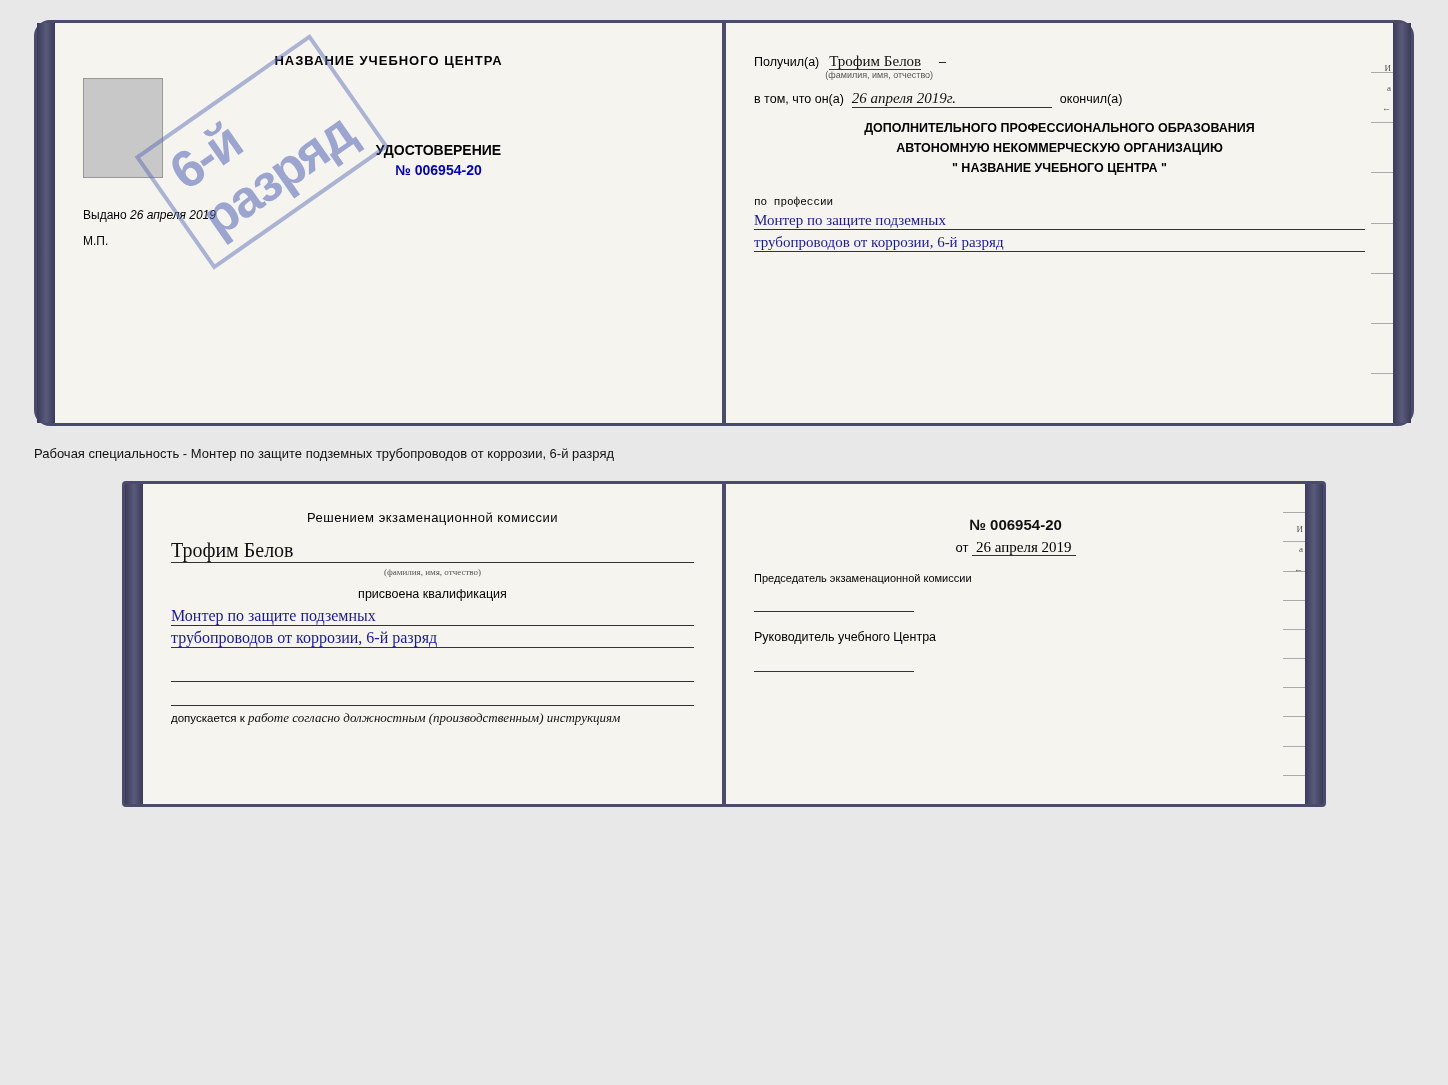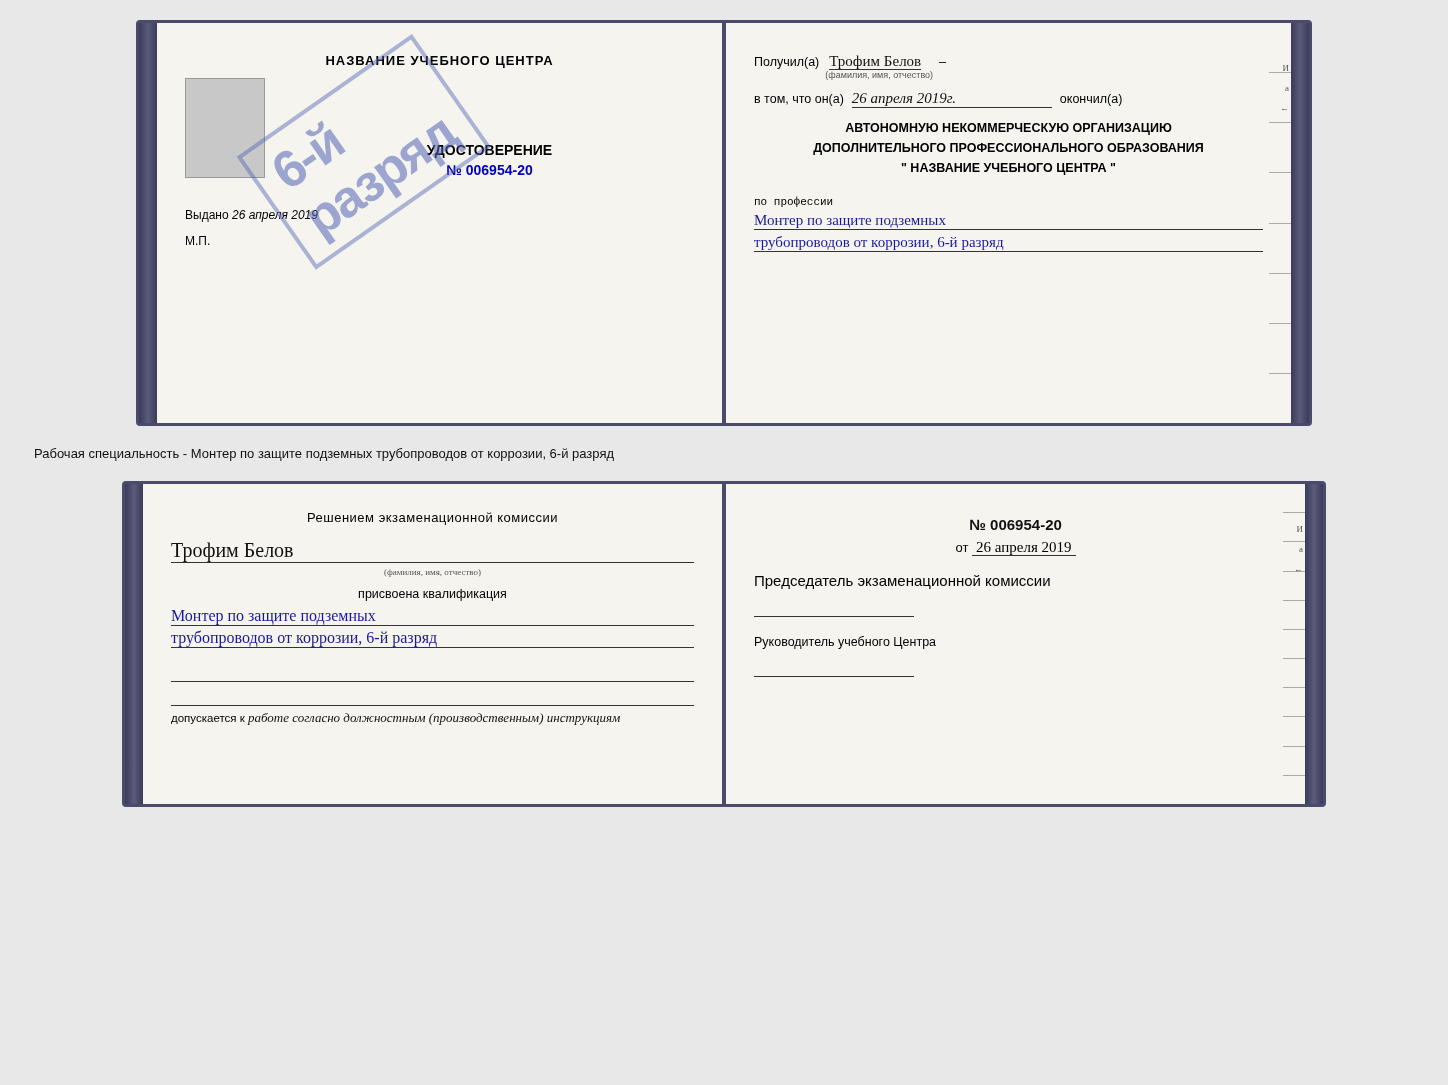--- a/index.html
+++ b/index.html
@@ -12,24 +12,24 @@
       flex-direction: column;
       align-items: center;
       padding: 20px;
       gap: 16px;
     }
 
     
     .certificate-wrapper {
       display: flex;
       gap: 0;
-      width: 1176px;
+      width: 1380px;
       background: #d0d0d0;
       border: 3px solid #4a4a6a;
-      border-radius: 4px;
+      border-radius: 16px;
       position: relative;
     }
 
     .cert-page {
       flex: 1;
       background: #f5f4ef;
       padding: 30px 28px;
       position: relative;
       overflow: hidden;
       min-height: 400px;
@@ -321,21 +321,21 @@
 
     .s2r-date-value {
       font-family: 'Brush Script MT', cursive, 'Comic Sans MS';
       font-size: 15px;
       border-bottom: 1px solid #333;
       padding: 0 4px;
     }
 
     .s2r-person {
       font-family: Arial, sans-serif;
-      font-size: 15px;
+      font-size: 11px;
       margin: 16px 0 4px;
     }
 
     .s2r-sign-line {
       border-bottom: 1px solid #333;
       width: 160px;
       height: 20px;
       margin-top: 8px;
     }
 
@@ -421,22 +421,22 @@
         <span class="right-label">–</span>
       </div>
 
       <div class="right-line" style="margin-top: 10px;">
         <span class="right-label">в том, что он(а)</span>
         <span class="right-handwritten" style="margin: 0 8px; font-style: italic;">26 апреля 2019г.</span>
         <span class="right-label">окончил(а)</span>
       </div>
 
       <div class="right-section" style="text-align: center; margin-top: 10px;">
+        <div class="right-bold">ДОПОЛНИТЕЛЬНОГО ПРОФЕССИОНАЛЬНОГО ОБРАЗОВАНИЯ</div>
         <div class="right-bold">АВТОНОМНУЮ НЕКОММЕРЧЕСКУЮ ОРГАНИЗАЦИЮ</div>
-        <div class="right-bold">ДОПОЛНИТЕЛЬНОГО ПРОФЕССИОНАЛЬНОГО ОБРАЗОВАНИЯ</div>
         <div class="right-bold">"   НАЗВАНИЕ УЧЕБНОГО ЦЕНТРА   "</div>
       </div>
 
       <div class="right-profession-label" style="font-family: Liberation Mono, monospace; font-size: 11px; margin-top: 18px;">по профессии</div>
       <div class="right-handwritten-blue">Монтер по защите подземных</div>
       <div class="right-handwritten-blue">трубопроводов от коррозии, 6-й разряд</div>
     </div>
 
     <div class="right-horiz-lines">
       <div class="rhl"></div>

